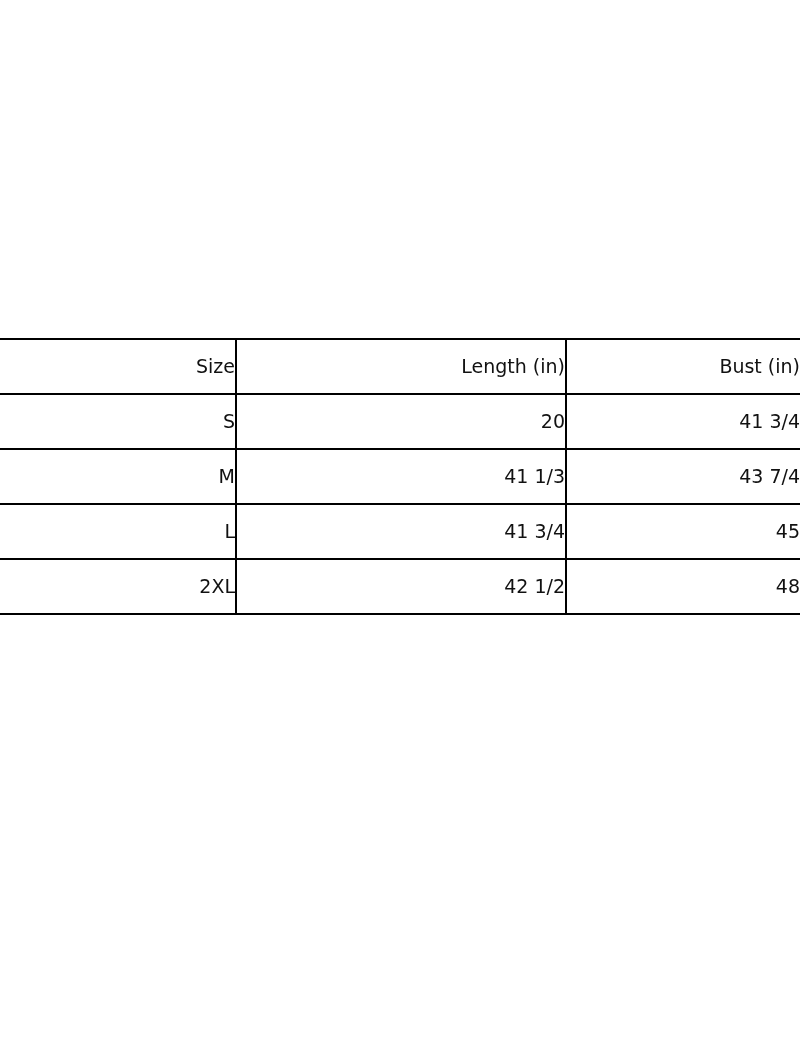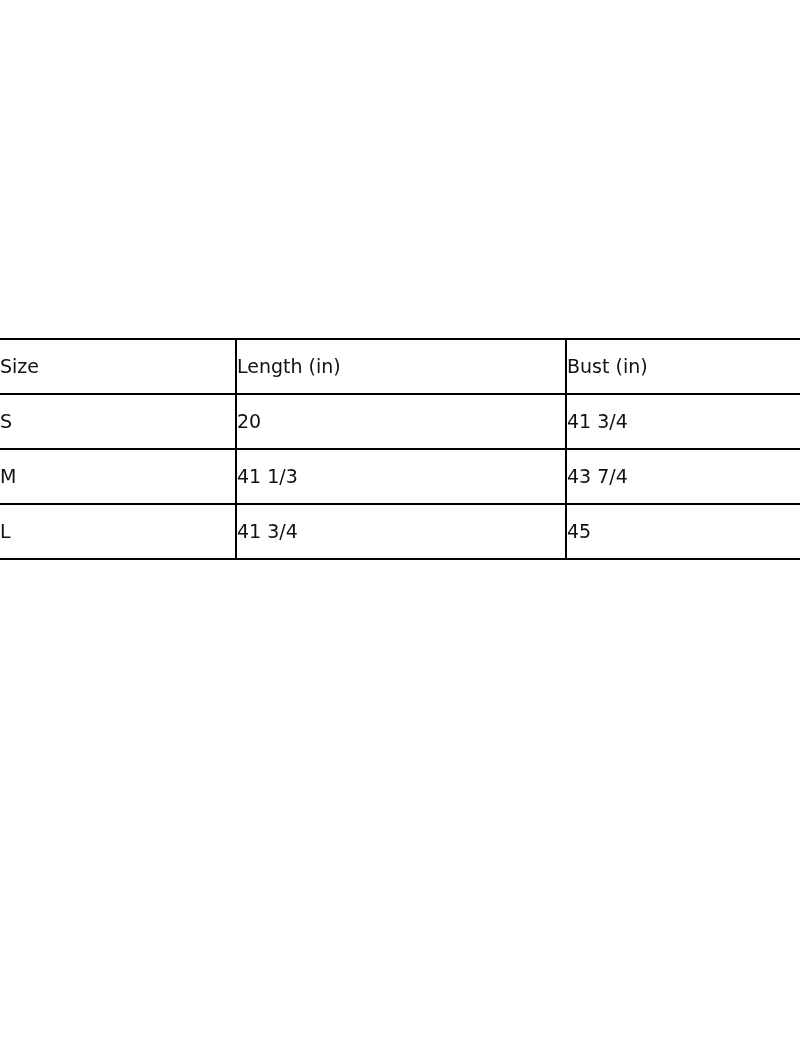--- a/index.html
+++ b/index.html
@@ -25,21 +25,21 @@
 
   table.size-chart {
     width: 800px;
     border-collapse: collapse;
     table-layout: fixed;
   }
 
   table.size-chart th,
   table.size-chart td {
     border: 2px solid #000000;
-    text-align: left;
+    text-align: right;
     vertical-align: middle;
     font-weight: normal;
     font-size: 19px;
     color: #111111;
     padding: 0;
     height: 53px;
     line-height: 53px;
     white-space: nowrap;
   }
 
@@ -85,15 +85,20 @@
       <tr>
         <td>M</td>
         <td>41 1/3</td>
         <td>43 7/4</td>
       </tr>
       <tr>
         <td>L</td>
         <td>41 3/4</td>
         <td>45</td>
       </tr>
+      <tr>
+        <td>2XL</td>
+        <td>42 1/2</td>
+        <td>48</td>
+      </tr>
     </tbody>
   </table>
 </div>
 
 </body></html>

